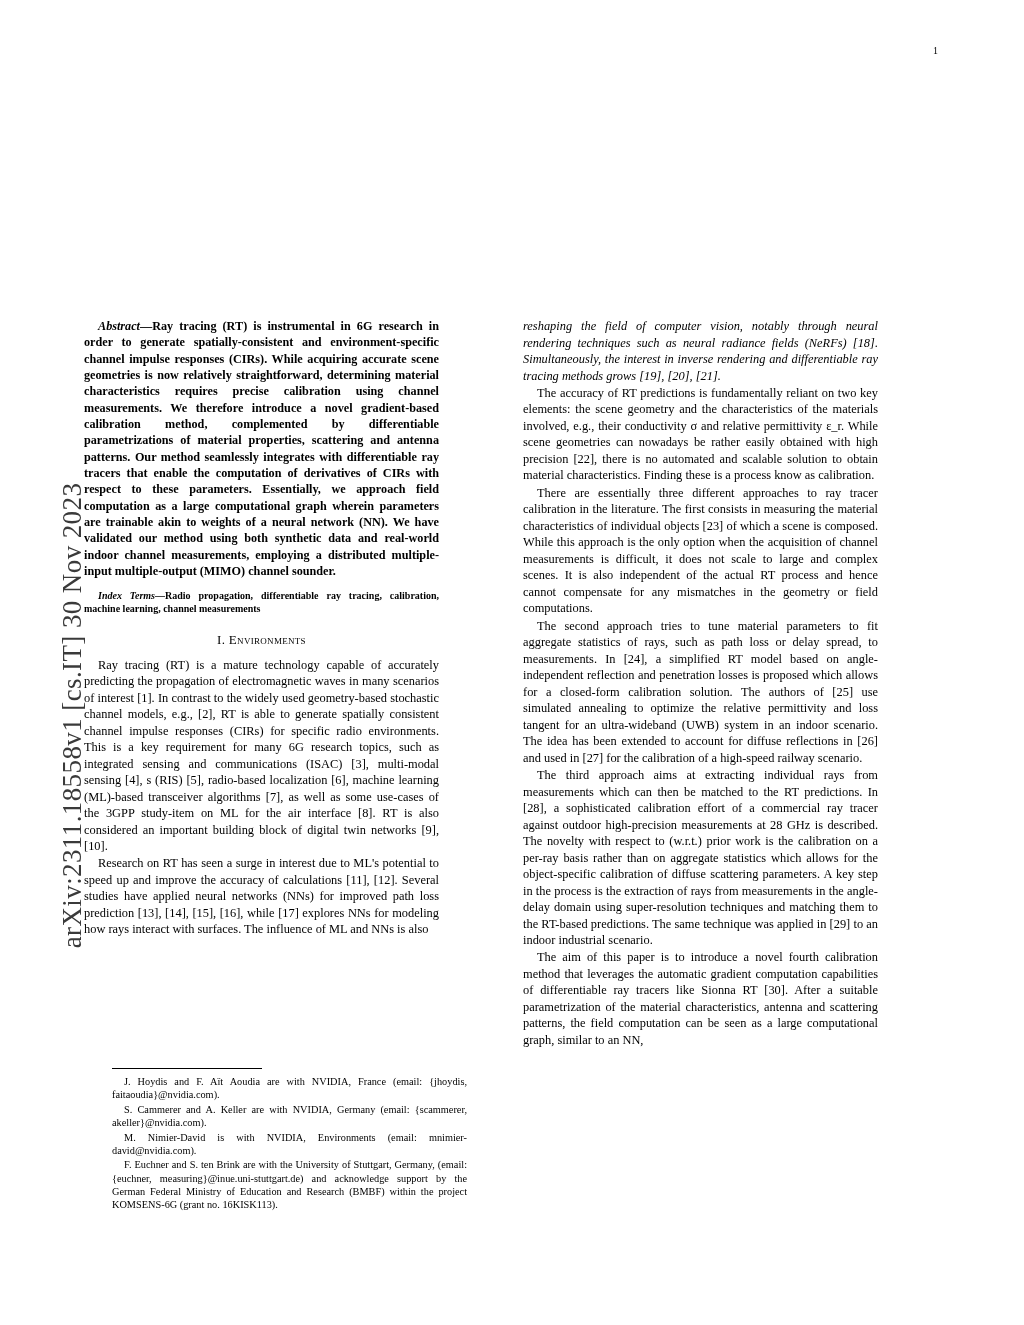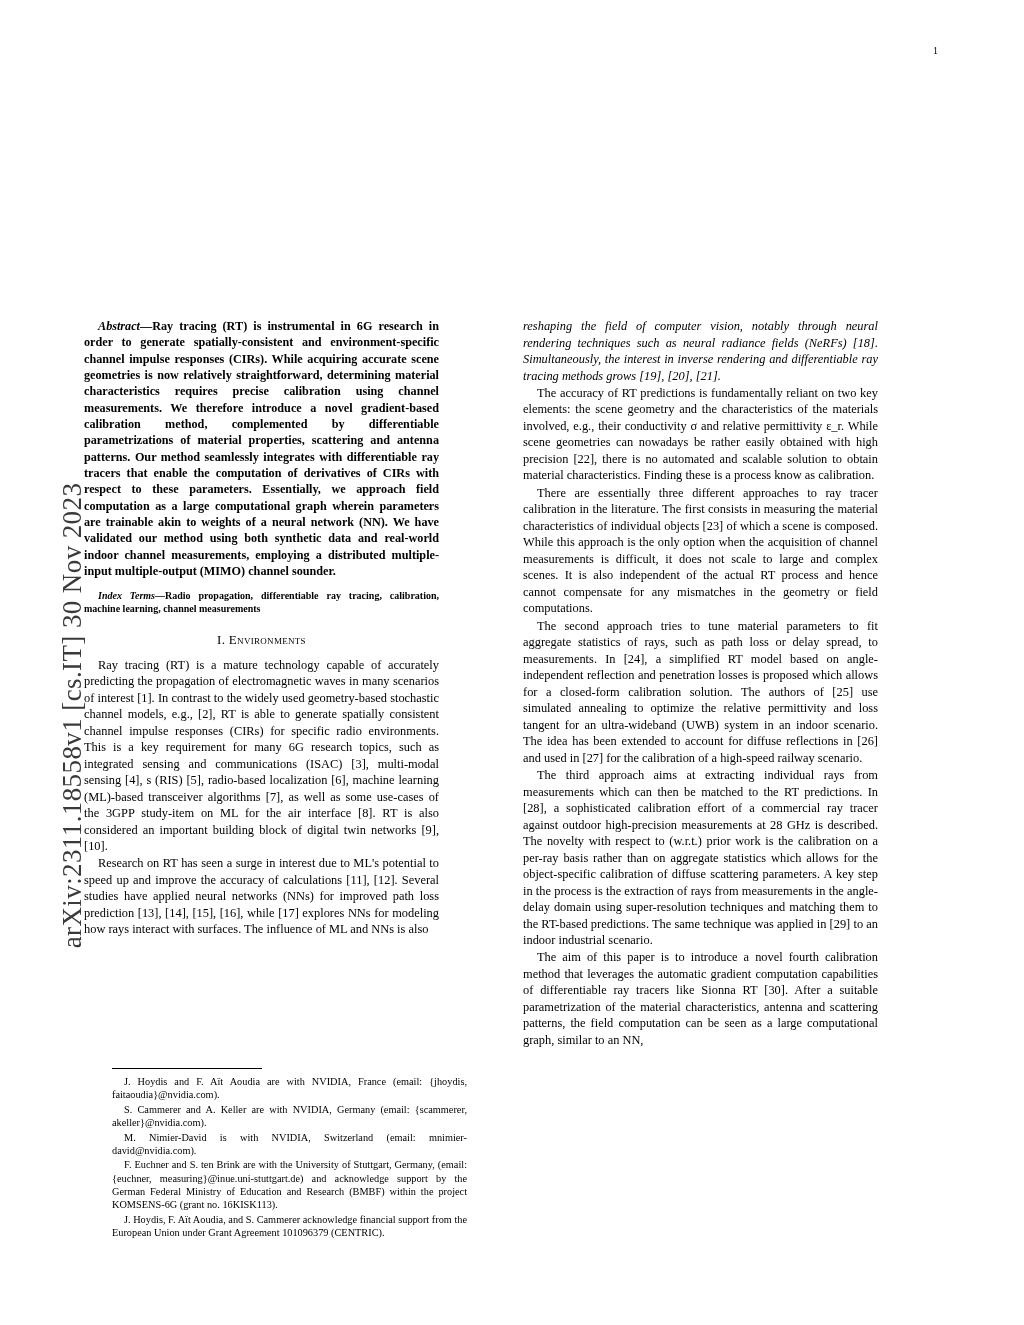--- a/index.html
+++ b/index.html
@@ -150,23 +150,22 @@
 
     <p>Ray tracing (RT) is a mature technology capable of accurately predicting the propagation of electromagnetic waves in many scenarios of interest [1]. In contrast to the widely used geometry-based stochastic channel models, e.g., [2], RT is able to generate spatially consistent channel impulse responses (CIRs) for specific radio environments. This is a key requirement for many 6G research topics, such as integrated sensing and communications (ISAC) [3], multi-modal sensing [4], s (RIS) [5], radio-based localization [6], machine learning (ML)-based transceiver algorithms [7], as well as some use-cases of the 3GPP study-item on ML for the air interface [8]. RT is also considered an important building block of digital twin networks [9], [10].</p>
     <p>Research on RT has seen a surge in interest due to ML's potential to speed up and improve the accuracy of calculations [11], [12]. Several studies have applied neural networks (NNs) for improved path loss prediction [13], [14], [15], [16], while [17] explores NNs for modeling how rays interact with surfaces. The influence of ML and NNs is also</p>
   </div>
 
   <div class="fn-block">
     <div class="footnote-rule"></div>
     <div class="footnotes">
       <p>J. Hoydis and F. Aït Aoudia are with NVIDIA, France (email: {jhoydis, faitaoudia}@nvidia.com).</p>
       <p>S. Cammerer and A. Keller are with NVIDIA, Germany (email: {scammerer, akeller}@nvidia.com).</p>
-      <p>M. Nimier-David is with NVIDIA, Switzerland (email: mnimier-david@nvidia.com).</p>
+      <p>M. Nimier-David is with NVIDIA, Environments (email: mnimier-david@nvidia.com).</p>
       <p>F. Euchner and S. ten Brink are with the University of Stuttgart, Germany, (email: {euchner, measuring}@inue.uni-stuttgart.de) and acknowledge support by the German Federal Ministry of Education and Research (BMBF) within the project KOMSENS-6G (grant no. 16KISK113).</p>
-      <p>J. Hoydis, F. Aït Aoudia, and S. Cammerer acknowledge financial support from the European Union under Grant Agreement 101096379 (CENTRIC).</p>
     </div>
   </div>
 
   <div class="col col-right">
     <p class="noindent">reshaping the field of computer vision, notably through neural rendering techniques such as neural radiance fields (NeRFs) [18]. Simultaneously, the interest in inverse rendering and differentiable ray tracing methods grows [19], [20], [21].</p>
     <p>The accuracy of RT predictions is fundamentally reliant on two key elements: the scene geometry and the characteristics of the materials involved, e.g., their conductivity σ and relative permittivity ε_r. While scene geometries can nowadays be rather easily obtained with high precision [22], there is no automated and scalable solution to obtain material characteristics. Finding these is a process know as calibration.</p>
     <p>There are essentially three different approaches to ray tracer calibration in the literature. The first consists in measuring the material characteristics of individual objects [23] of which a scene is composed. While this approach is the only option when the acquisition of channel measurements is difficult, it does not scale to large and complex scenes. It is also independent of the actual RT process and hence cannot compensate for any mismatches in the geometry or field computations.</p>
     <p>The second approach tries to tune material parameters to fit aggregate statistics of rays, such as path loss or delay spread, to measurements. In [24], a simplified RT model based on angle-independent reflection and penetration losses is proposed which allows for a closed-form calibration solution. The authors of [25] use simulated annealing to optimize the relative permittivity and loss tangent for an ultra-wideband (UWB) system in an indoor scenario. The idea has been extended to account for diffuse reflections in [26] and used in [27] for the calibration of a high-speed railway scenario.</p>
     <p>The third approach aims at extracting individual rays from measurements which can then be matched to the RT predictions. In [28], a sophisticated calibration effort of a commercial ray tracer against outdoor high-precision measurements at 28 GHz is described. The novelty with respect to (w.r.t.) prior work is the calibration on a per-ray basis rather than on aggregate statistics which allows for the object-specific calibration of diffuse scattering parameters. A key step in the process is the extraction of rays from measurements in the angle-delay domain using super-resolution techniques and matching them to the RT-based predictions. The same technique was applied in [29] to an indoor industrial scenario.</p>
     <p>The aim of this paper is to introduce a novel fourth calibration method that leverages the automatic gradient computation capabilities of differentiable ray tracers like Sionna RT [30]. After a suitable parametrization of the material characteristics, antenna and scattering patterns, the field computation can be seen as a large computational graph, similar to an NN,</p>

